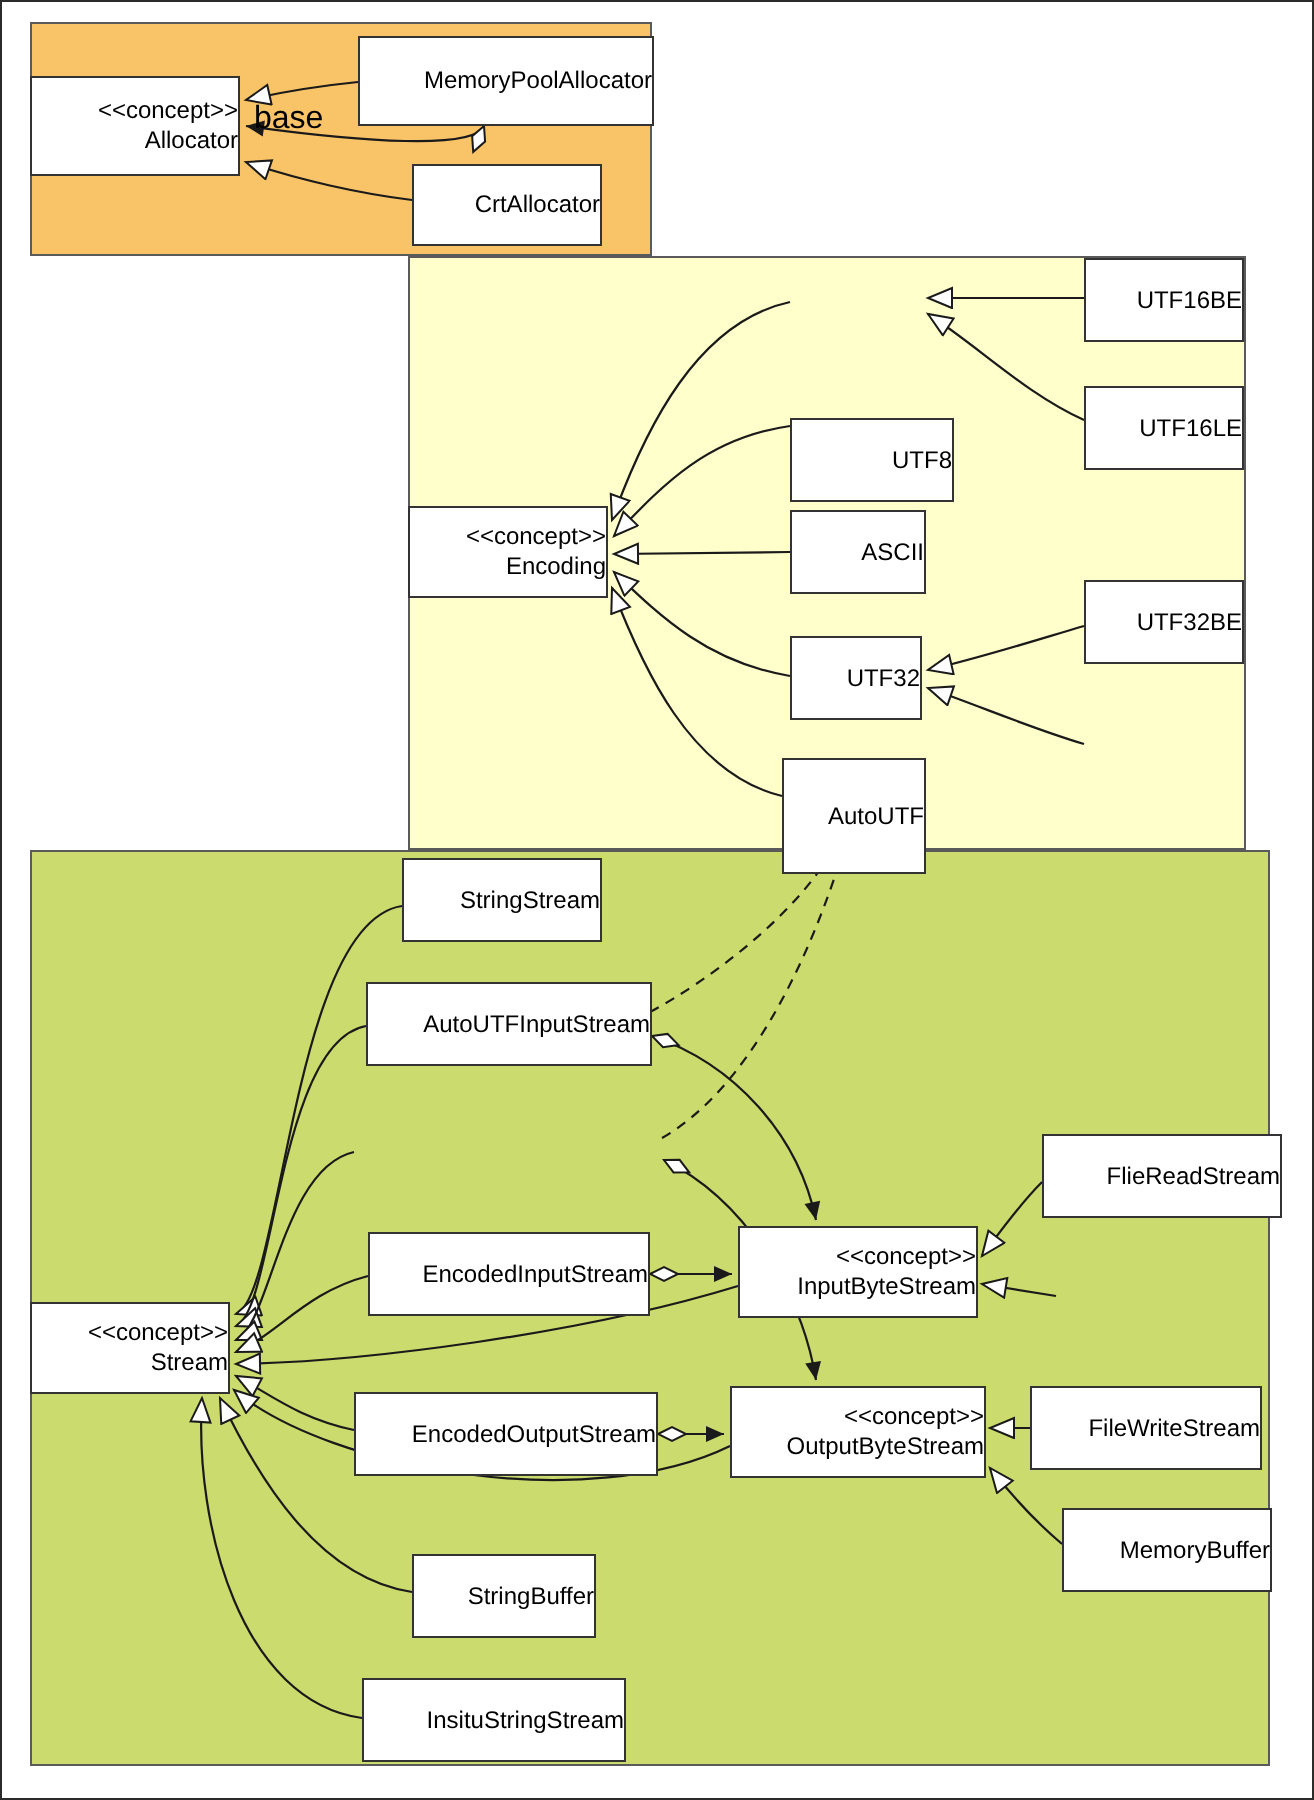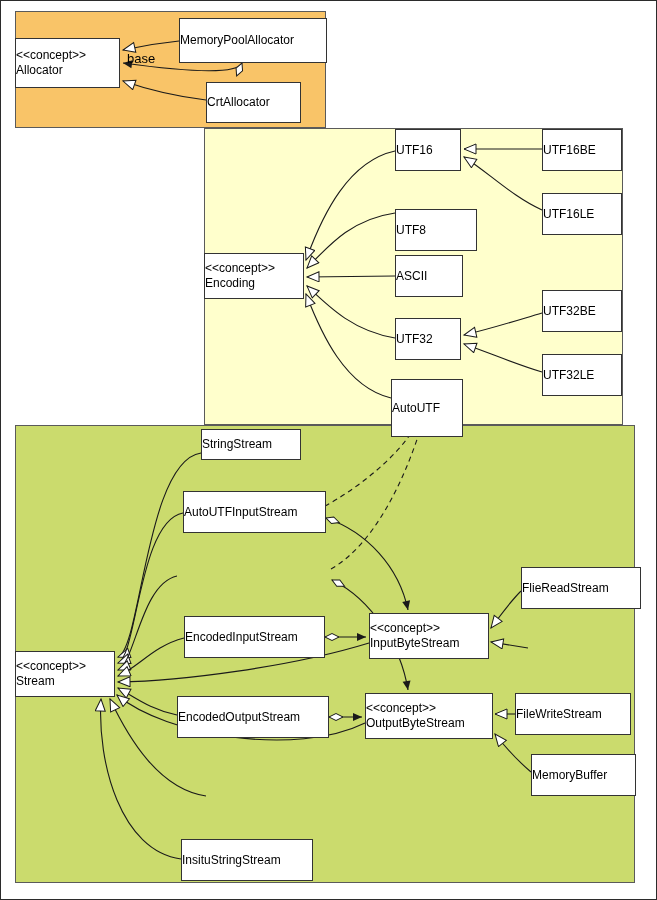--- a/index.html
+++ b/index.html
@@ -11,24 +11,24 @@
   .region{position:absolute;box-sizing:border-box;border:1px solid #5a5a5a;}
   .region-allocator{left:14px;top:10px;width:311px;height:117px;background:var(--region-allocator,#f9c468);}
   .region-encoding{left:203px;top:127px;width:419px;height:297px;background:var(--region-encoding,#ffffcc);}
   .region-stream{left:14px;top:424px;width:620px;height:458px;background:var(--region-stream,#cbdb6d);}
   svg.edges{position:absolute;left:0;top:0;width:657px;height:900px;z-index:2;pointer-events:none;}
   path.edge{fill:none;stroke:var(--edge-line,#1a1a1a);stroke-width:1.1;}
   path.dashed{stroke-dasharray:5 4;}
   .node{
     position:absolute;z-index:3;box-sizing:border-box;
     background:var(--node-fill,#fff);border:1px solid var(--node-border,#333);
-    display:flex;flex-direction:column;align-items:flex-start;justify-content:center;
+    display:flex;flex-direction:column;align-items:flex-end;justify-content:center;
     font-size:12px;line-height:1.25;text-align:center;white-space:nowrap;
   }
-  .edge-label{position:absolute;z-index:4;font-size:13px;line-height:1;}
+  .edge-label{position:absolute;z-index:4;font-size:16px;line-height:1;}
 </style>
 </head>
 <body>
 
 <div class="canvas">
 
   <div class="region region-allocator"></div>
   <div class="region region-encoding"></div>
   <div class="region region-stream"></div>
 
@@ -89,23 +89,20 @@
   <div class="node" style="left:14px;top:37px;width:105px;height:50px">
     <span>&lt;&lt;concept&gt;&gt;</span>
     <span>Allocator</span>
   </div>
   <div class="node" style="left:205px;top:81px;width:95px;height:41px">
     <span>CrtAllocator</span>
   </div>
 
   <div class="edge-label" style="left:126px;top:51px">base</div>
 
-  <div class="node" style="left:394px;top:128px;width:66px;height:42px">
-    <span>UTF16</span>
-  </div>
   <div class="node" style="left:541px;top:128px;width:80px;height:42px">
     <span>UTF16BE</span>
   </div>
   <div class="node" style="left:394px;top:208px;width:82px;height:42px">
     <span>UTF8</span>
   </div>
   <div class="node" style="left:541px;top:192px;width:80px;height:42px">
     <span>UTF16LE</span>
   </div>
   <div class="node" style="left:203px;top:252px;width:100px;height:46px">
@@ -114,28 +111,25 @@
   </div>
   <div class="node" style="left:394px;top:254px;width:68px;height:42px">
     <span>ASCII</span>
   </div>
   <div class="node" style="left:541px;top:289px;width:80px;height:42px">
     <span>UTF32BE</span>
   </div>
   <div class="node" style="left:394px;top:317px;width:66px;height:42px">
     <span>UTF32</span>
   </div>
-  <div class="node" style="left:541px;top:353px;width:80px;height:42px">
-    <span>UTF32LE</span>
-  </div>
   <div class="node" style="left:390px;top:378px;width:72px;height:58px">
     <span>AutoUTF</span>
   </div>
 
-  <div class="node" style="left:200px;top:428px;width:100px;height:31px">
+  <div class="node" style="left:200px;top:428px;width:100px;height:42px">
     <span>StringStream</span>
   </div>
   <div class="node" style="left:182px;top:490px;width:143px;height:42px">
     <span>AutoUTFInputStream</span>
   </div>
   <div class="node" style="left:183px;top:615px;width:141px;height:42px">
     <span>EncodedInputStream</span>
   </div>
   <div class="node" style="left:14px;top:650px;width:100px;height:46px">
     <span>&lt;&lt;concept&gt;&gt;</span>
@@ -154,17 +148,20 @@
   <div class="node" style="left:364px;top:692px;width:128px;height:46px">
     <span>&lt;&lt;concept&gt;&gt;</span>
     <span>OutputByteStream</span>
   </div>
   <div class="node" style="left:514px;top:692px;width:116px;height:42px">
     <span>FileWriteStream</span>
   </div>
   <div class="node" style="left:530px;top:753px;width:105px;height:42px">
     <span>MemoryBuffer</span>
   </div>
+  <div class="node" style="left:205px;top:776px;width:92px;height:42px">
+    <span>StringBuffer</span>
+  </div>
   <div class="node" style="left:180px;top:838px;width:132px;height:42px">
     <span>InsituStringStream</span>
   </div>
 
 </div>
 
 </body></html>

